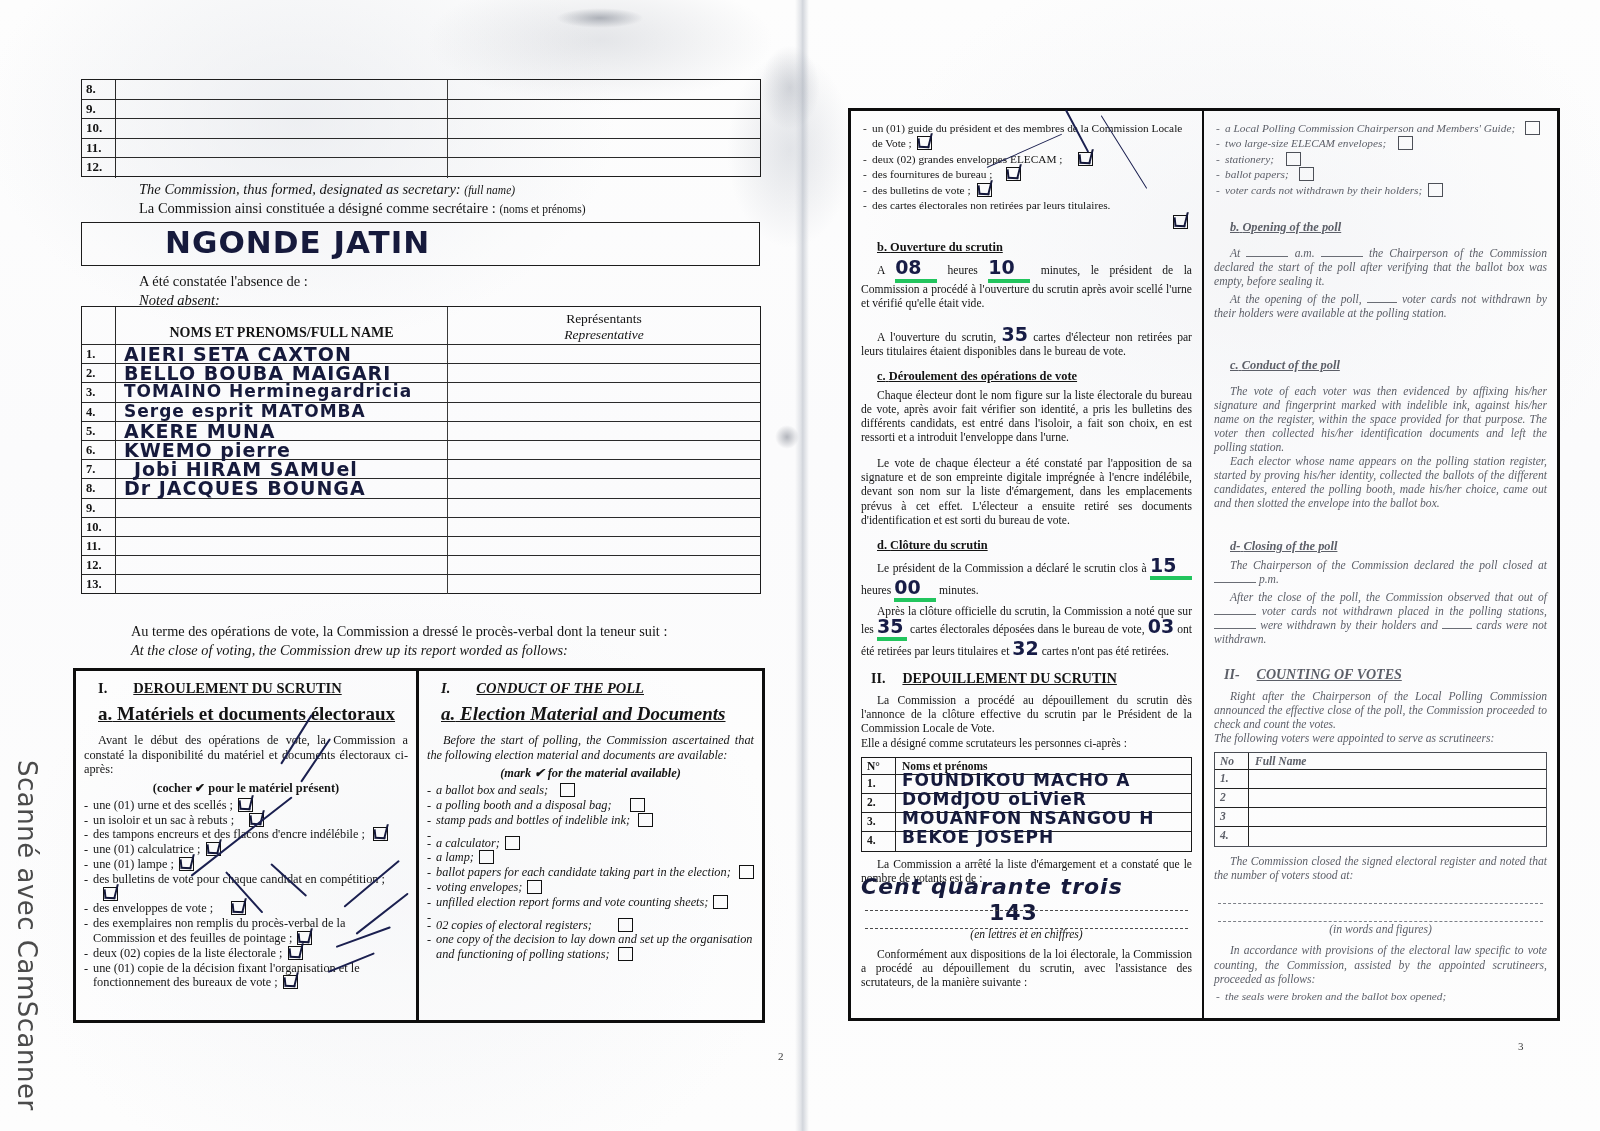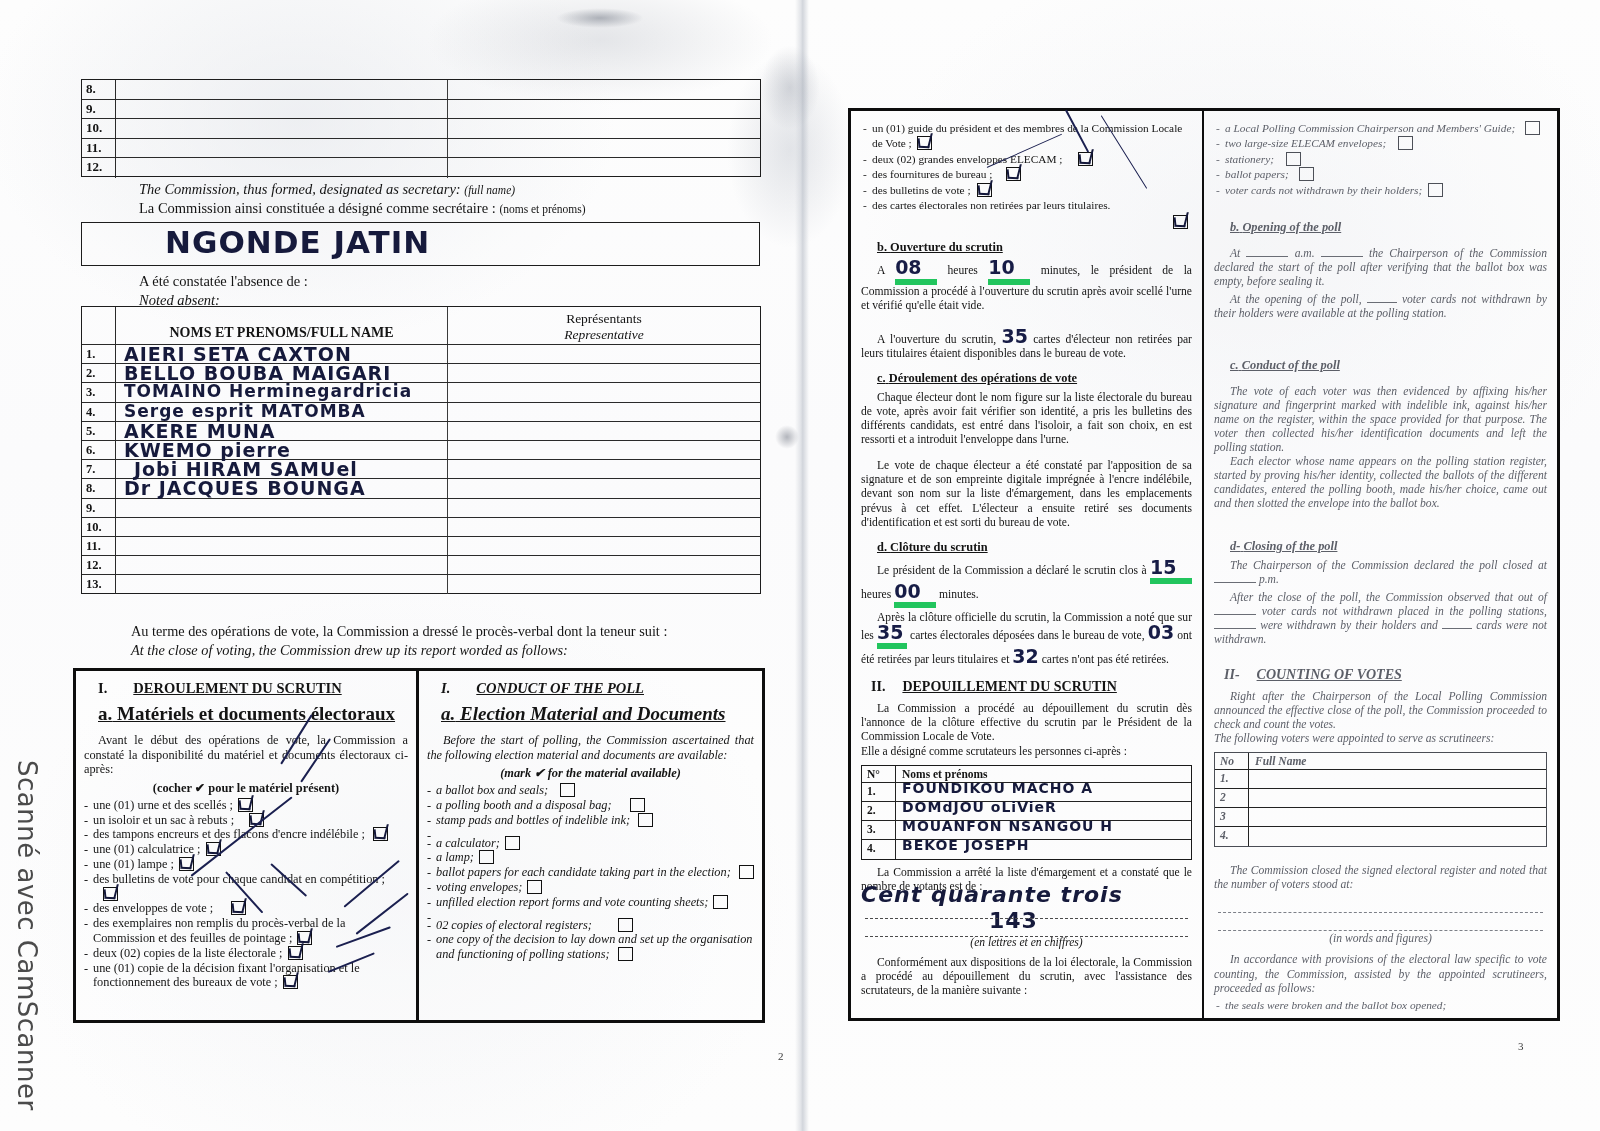--- a/index.html
+++ b/index.html
@@ -185,38 +185,38 @@
   ul.rchk li{position:relative;padding-left:9px;}
   ul.rchk li:before{content:"-";position:absolute;left:0;top:0;}
   .faint{color:#5c5f68;}
   .faint .box{border-color:#4d5058;}
 
   .hnum{
     font-family:"DejaVu Sans",sans-serif;color:#171c46;font-weight:bold;
     font-size:19px;letter-spacing:0px;
   }
   .ul-blank{
-    display:inline-block;border-bottom:6px solid #22c55e;min-width:42px;
+    display:inline-block;border-bottom:4px solid #22c55e;min-width:42px;
     position:relative;
   }
   .ul-blank.sm{min-width:30px;}
   .ul-blank.faintb{border-bottom:1px solid #6a6d75;}
 
   
   .scr-tbl{
     margin:6px 0 0 0;width:100%;border:1.4px solid #1a1a1a;box-sizing:border-box;
   }
   .scr-tbl .hr,.scr-tbl .r{display:flex;box-sizing:border-box;border-bottom:1.2px solid #222;}
   .scr-tbl .r:last-child{border-bottom:none;}
   .scr-tbl .hr{height:17px;}
   .scr-tbl .r{height:19px;position:relative;}
   .scr-tbl .c1{width:34px;border-right:1.2px solid #222;box-sizing:border-box;
     font-size:11.5px;font-weight:bold;padding-left:5px;line-height:16px;}
   .scr-tbl .c2{flex:1;box-sizing:border-box;padding-left:6px;font-size:11.5px;font-weight:bold;line-height:16px;position:relative;}
-  .scr-nm{position:absolute;left:6px;top:-3px;font-size:14px;white-space:nowrap;}
+  .scr-nm{position:absolute;left:6px;top:-3px;font-size:17px;white-space:nowrap;}
 
   .dotline{
     border-bottom:1px dashed #4a4a4a;height:1px;margin:7px 4px 7px 4px;
   }
   .dotline.f{border-bottom:1px dashed #7d8088;}
   .centit{text-align:center;font-size:11.6px;font-style:italic;}
 
   .pgnum{position:absolute;font-size:11px;color:#3b3b3b;}
 </style>
 </head>
@@ -627,21 +627,21 @@
         <div class="r">
             <div class="c1">3</div>
             <div class="c2"></div>
           </div>
         <div class="r">
             <div class="c1">4.</div>
             <div class="c2"></div>
           </div>
       </div>
 
-      <div class="rbd" style="text-indent:16px;margin-top:17px;">The Commission closed the signed electoral register and noted that the number of voters stood at:</div>
+      <div class="rbd" style="text-indent:16px;margin-top:8px;">The Commission closed the signed electoral register and noted that the number of voters stood at:</div>
       <div style="position:relative;height:40px;">
         <div class="dotline f" style="position:absolute;left:0;right:0;top:12px;"></div>
         <div class="dotline f" style="position:absolute;left:0;right:0;top:30px;"></div>
       </div>
       <div class="centit">(in words and figures)</div>
       <div class="rbd" style="text-indent:16px;margin-top:8px;">In accordance with provisions of the electoral law specific to vote counting, the Commission, assisted by the appointed scrutineers, proceeded as follows:</div>
       <ul class="rchk" style="margin-top:2px;">
         <li><span>the seals were broken and the ballot box opened;</span></li>
       </ul>
     </div>

